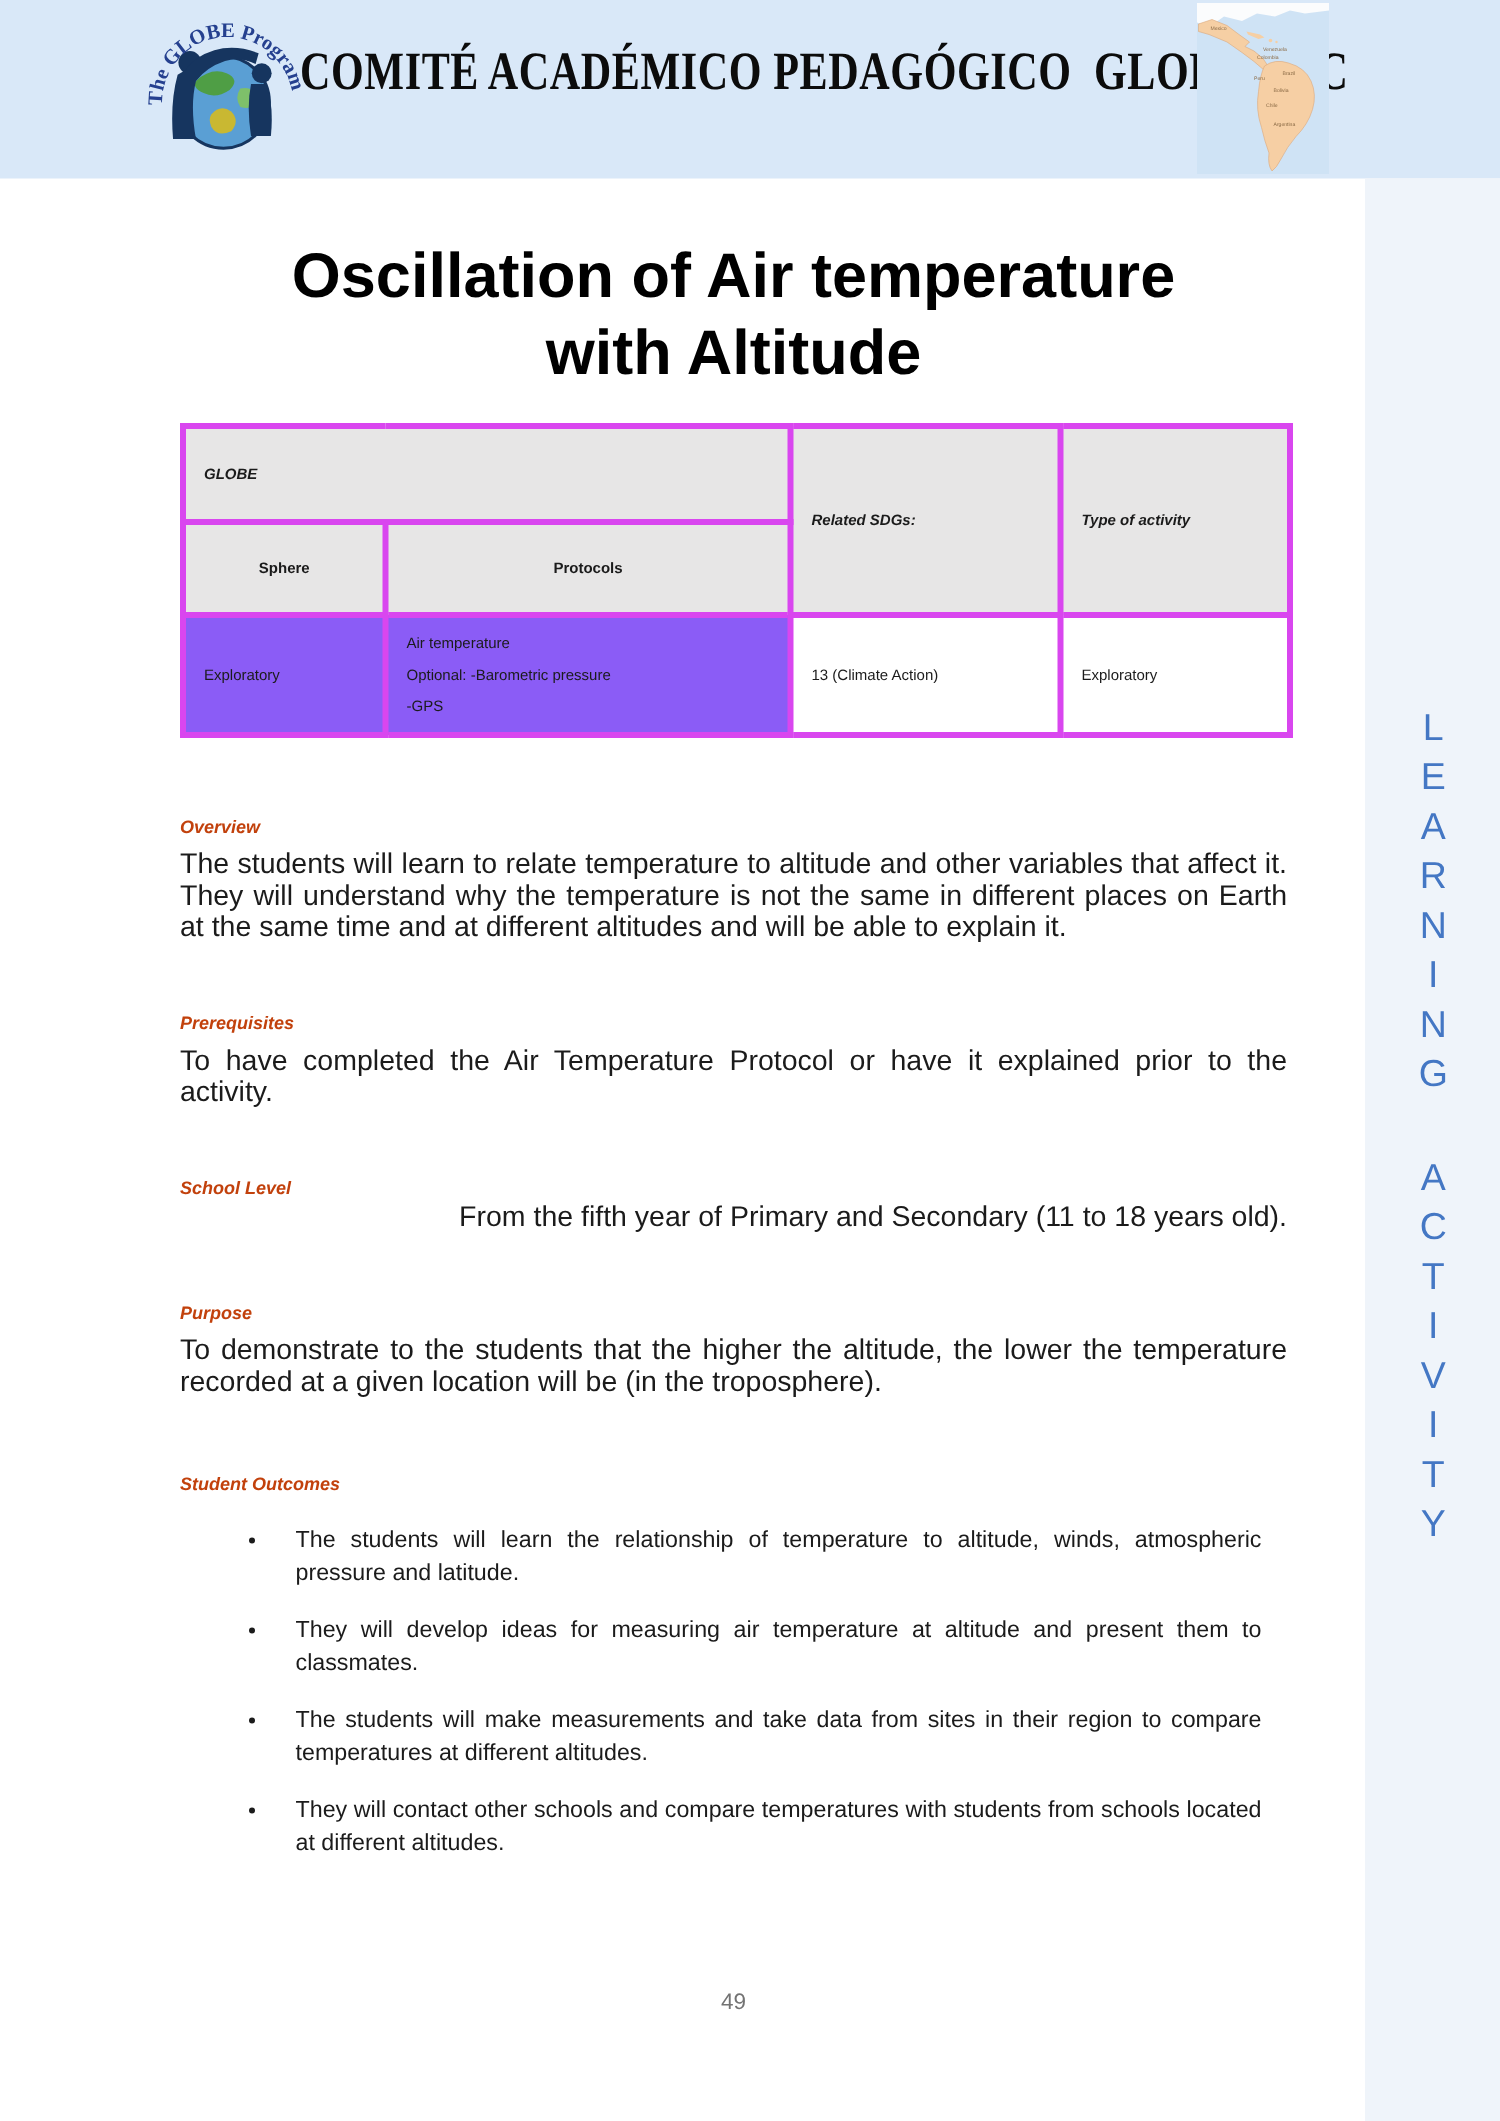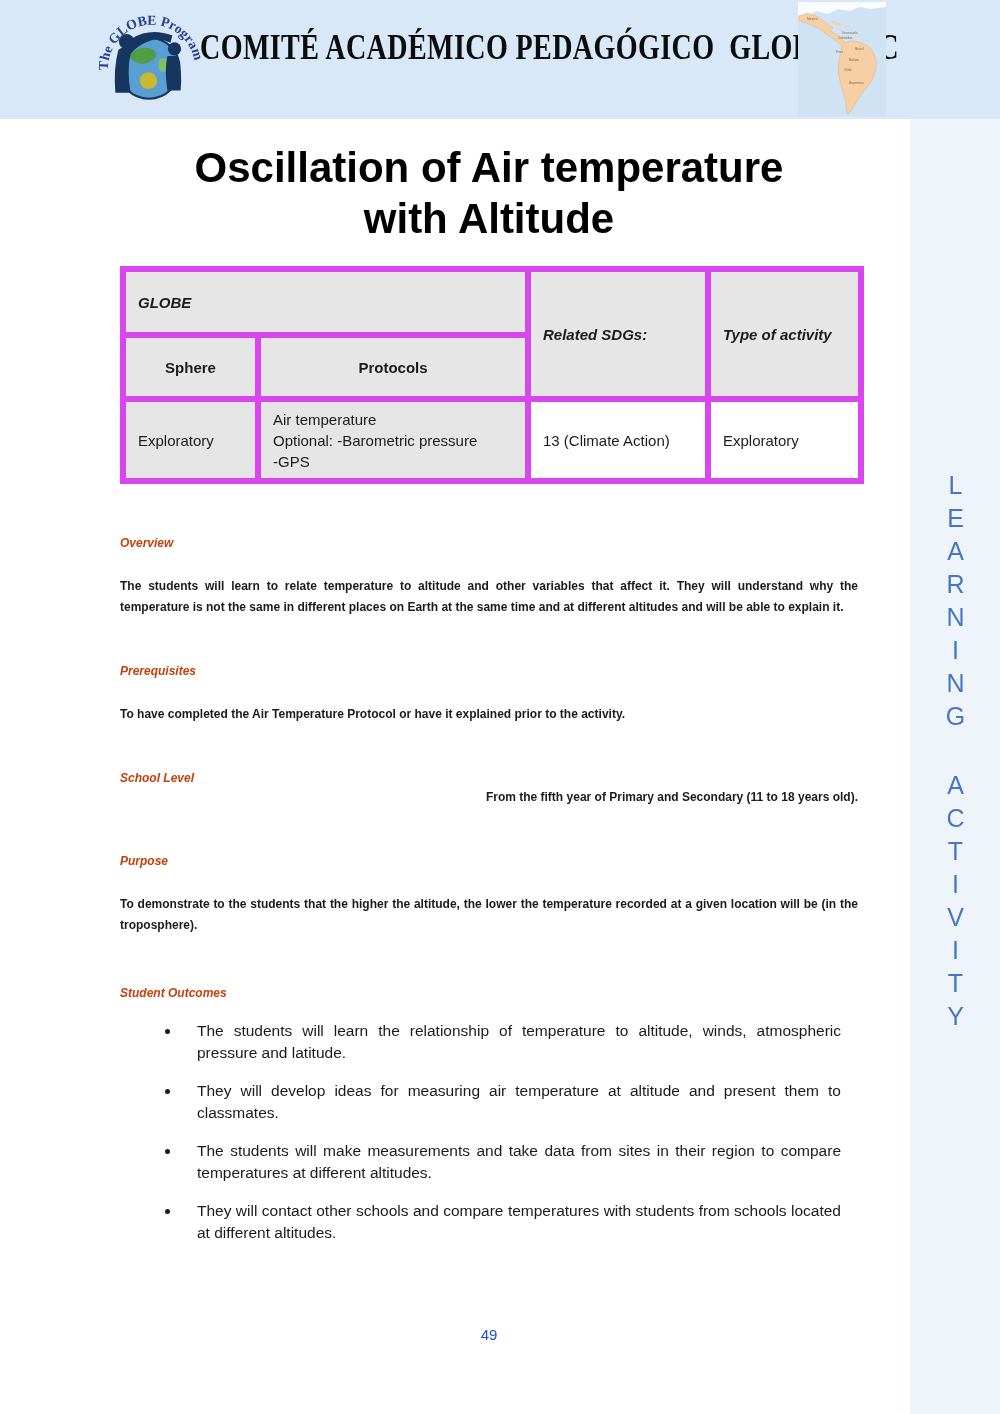--- a/index.html
+++ b/index.html
@@ -21,49 +21,49 @@
   .side-strip{position:absolute;left:910px;top:119px;width:90px;height:1295px;background:#eff4fa;}
   .strip-words{
     position:absolute;left:0;top:352px;width:90px;
     display:flex;flex-direction:column;align-items:center;gap:36px;
   }
   .vert-word{
     writing-mode:vertical-rl;text-orientation:upright;
     color:#4477c4;font-size:25px;letter-spacing:5px;font-weight:400;line-height:1;
   }
   
-  .content{position:absolute;left:120px;top:130px;width:738px;}
+  .content{position:absolute;left:120px;top:146px;width:738px;}
   .doc-title{margin:12px 0 0 0;text-align:center;font-size:42px;line-height:51px;font-weight:700;color:#000;}
   
   .info-table{border-collapse:collapse;width:738px;margin-top:22px;table-layout:fixed;}
-  .info-table td{border:6px solid #d946ef;padding:6px 12px;font-size:15px;vertical-align:middle;color:#1b1b1b;}
+  .info-table td{border:4px solid #d946ef;padding:6px 12px;font-size:10px;vertical-align:middle;color:#1b1b1b;}
   .cell-gray{background:#e7e6e6;}
-  .cell-blue{background:#e5e5e5;}
+  .cell-blue{background:#8b5cf6;}
   .hdr-italic{font-weight:700;font-style:italic;color:#111;}
   .hdr-bold{font-weight:700;color:#111;text-align:center;}
   .row-globe td{height:48px;}
   .row-subhdr td{height:46px;}
   .row-data td{height:64px;}
   .protocols-cell{color:#3f3f3f;line-height:21px;}
   .gps-line{text-align:left;}
   
   .sec-heading{margin:0;font-size:12px;font-weight:700;font-style:italic;color:#c2410c;}
-  .sec-body{margin:26px 0 0 0;font-size:12px;line-height:21px;text-align:justify;font-weight:bold;}
+  .sec-body{margin:8px 0 0 0;font-size:19px;line-height:21px;text-align:justify;}
   .sec-body.tight{margin-top:2px;text-align:right;}
   .sec-overview{margin-top:52px;}
   .sec-prerequisites{margin-top:46px;}
   .sec-school{margin-top:46px;}
   .sec-purpose{margin-top:46px;}
   .sec-outcomes{margin-top:50px;}
   .outcome-list{margin:20px 0 0 0;padding:0 0 0 44px;}
   .outcome-list li{
     font-size:15.5px;line-height:21.5px;text-align:justify;
     padding-left:16px;margin:17px;
   }
-  .page-num{position:absolute;left:120px;top:1326px;width:738px;text-align:center;font-size:15px;color:#1d4ed8;}
+  .page-num{position:absolute;left:120px;top:1326px;width:738px;text-align:center;font-size:15px;color:#737373;}
 </style>
 </head>
 <body>
 
 <div class="page">
 
   <header class="banner">
     <svg class="logo" viewBox="0 0 104 104" xmlns="http://www.w3.org/2000/svg">
       <defs>
         <path id="arcPath" d="M 12,66 A 41 41 0 0 1 97,58" fill="none"></path>

